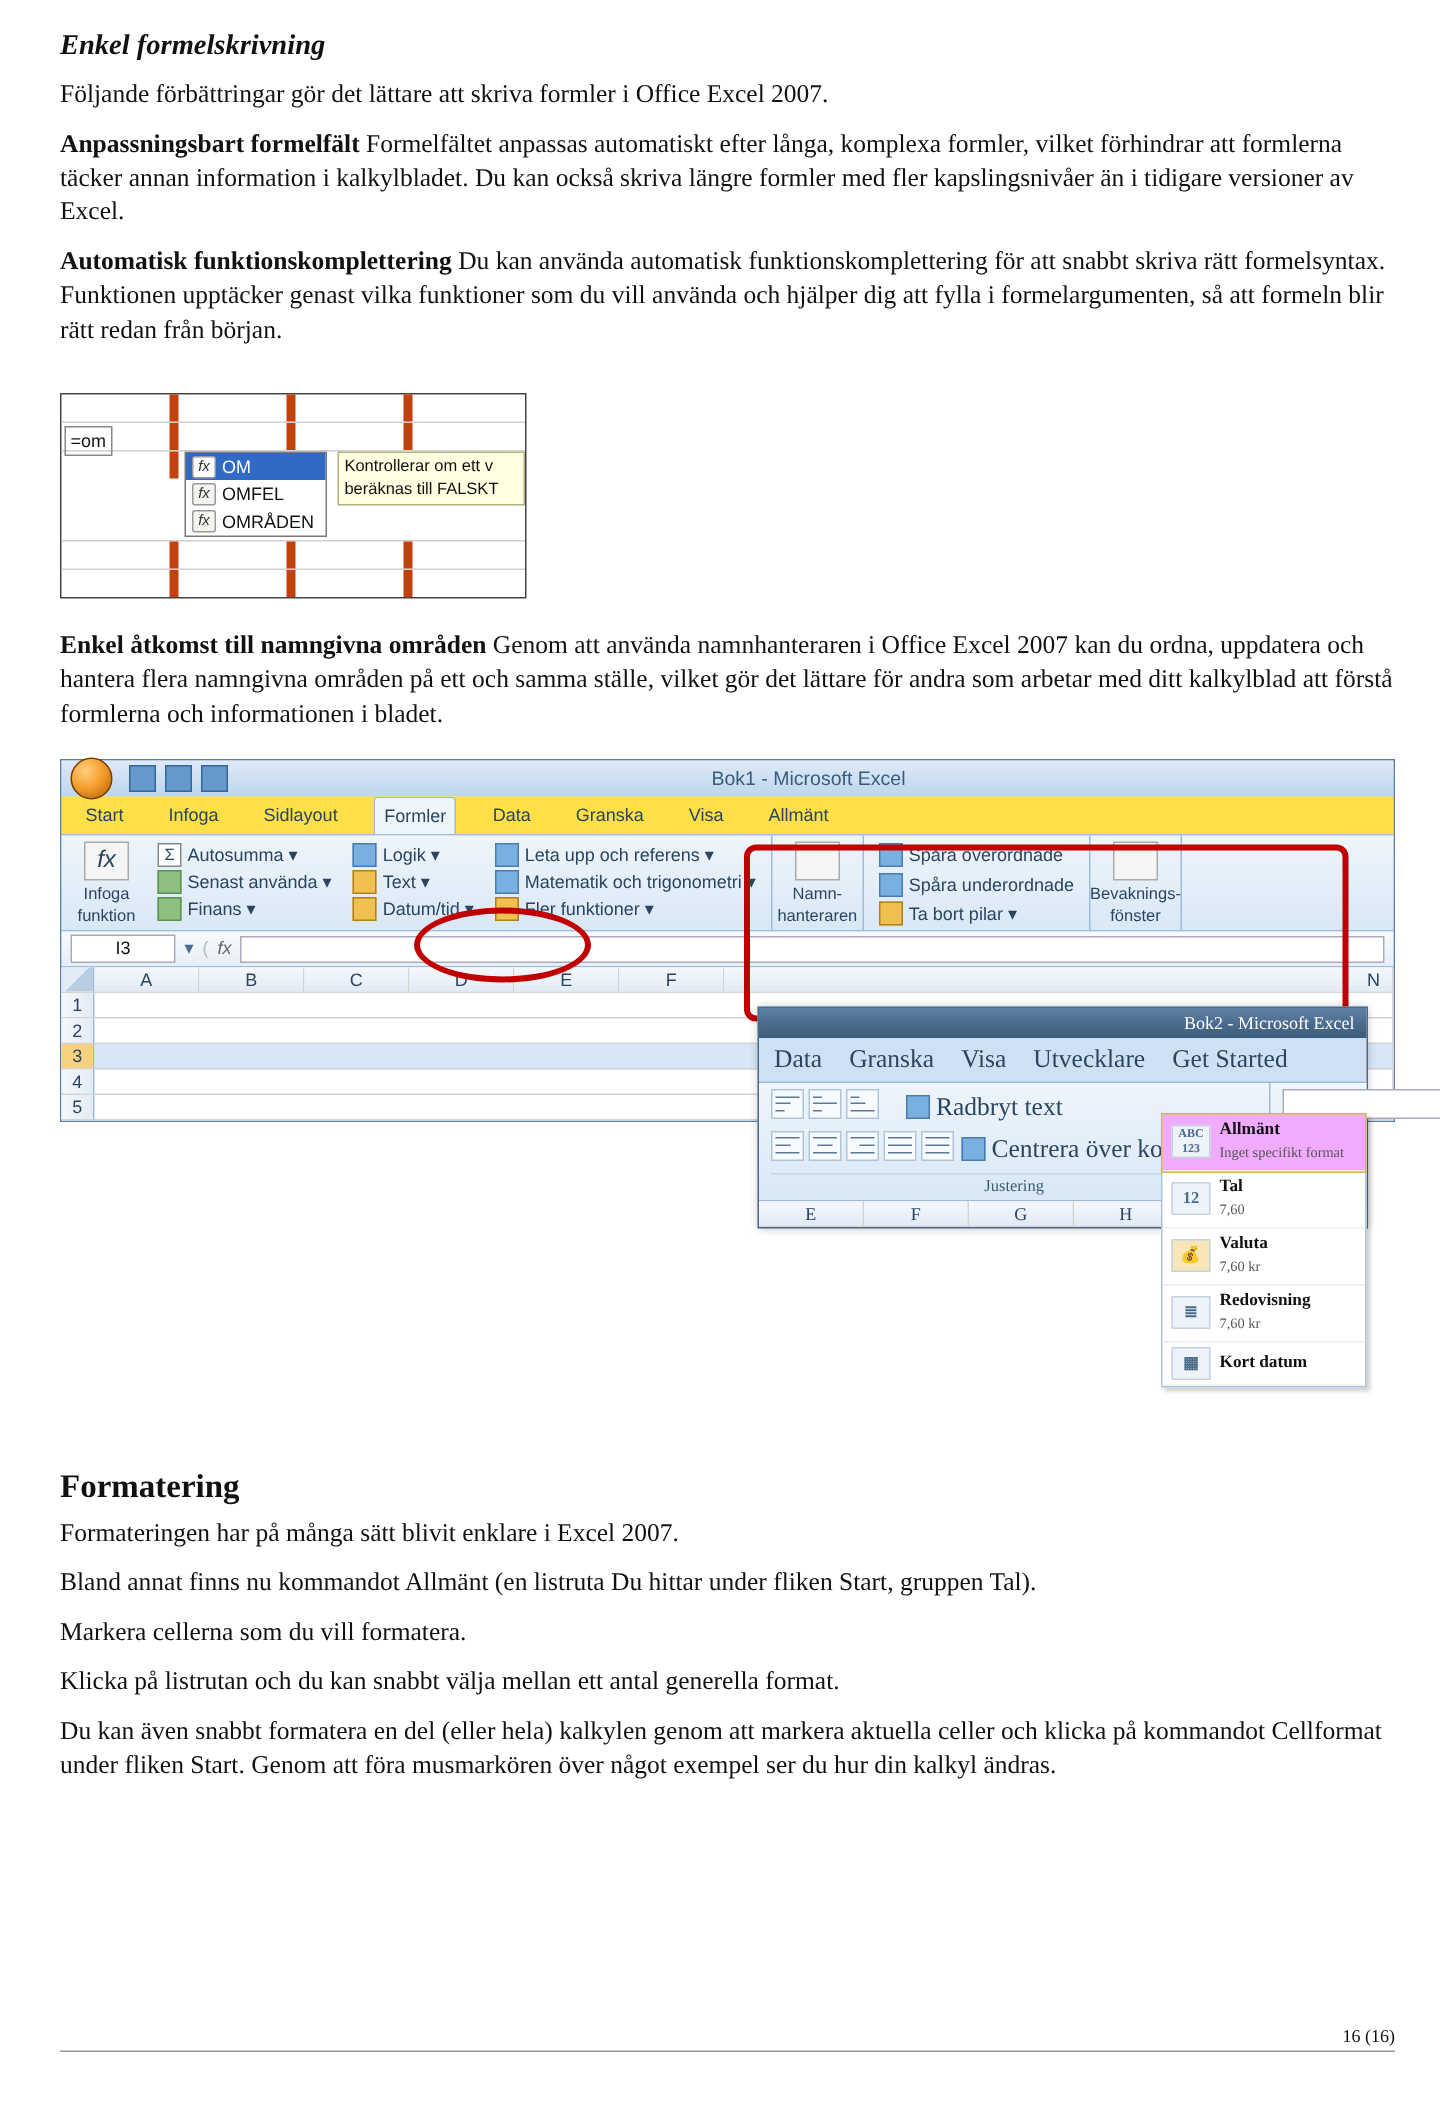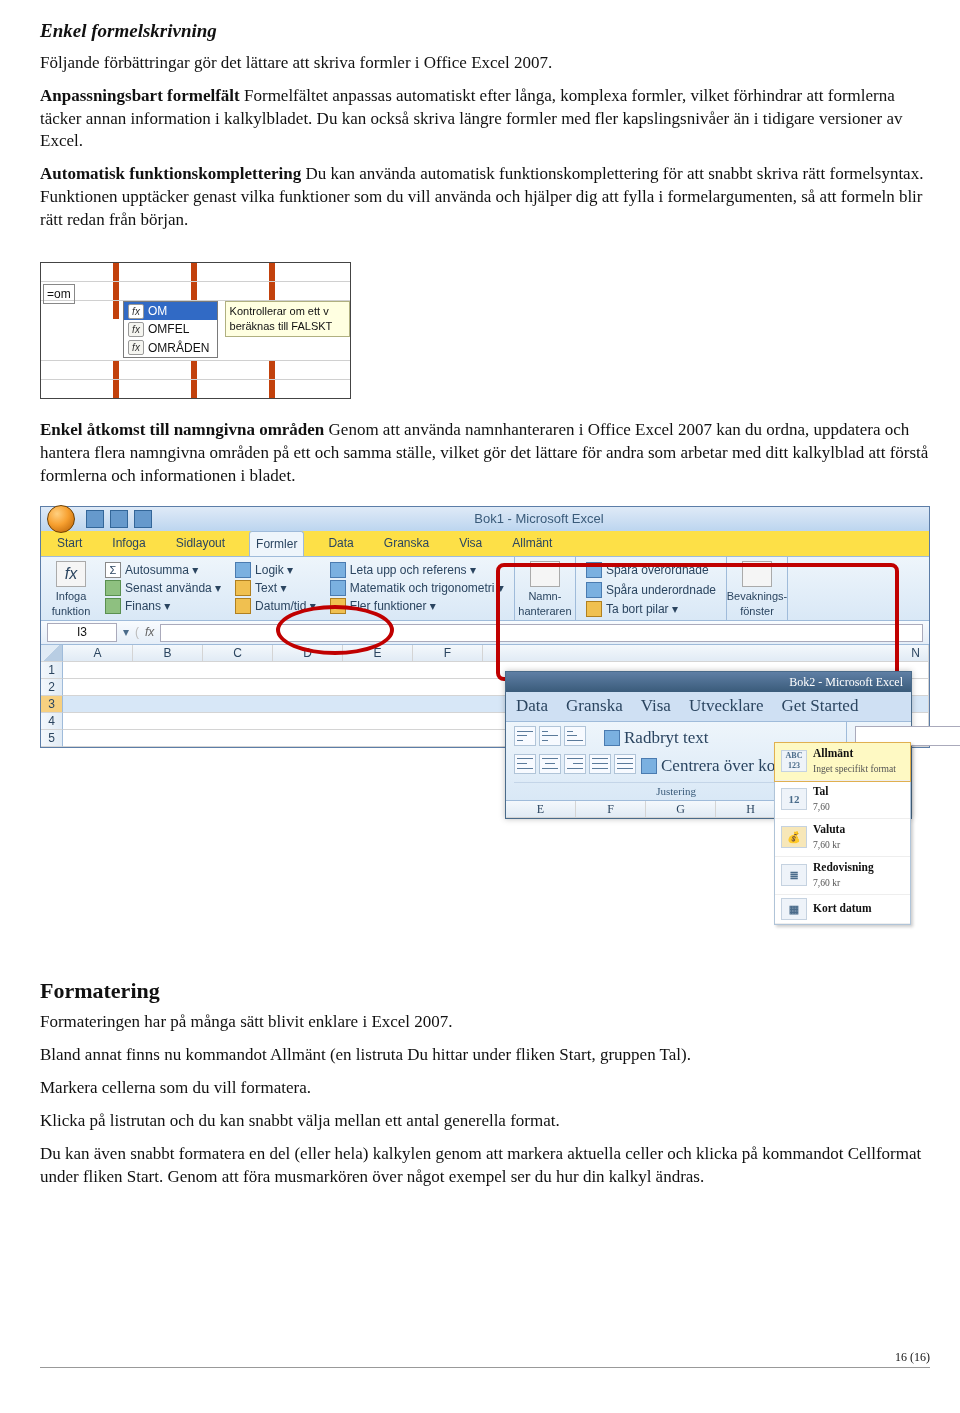--- a/index.html
+++ b/index.html
@@ -225,21 +225,21 @@
   .num-panel {
     position: absolute; right: 0; top: 70px;
     width: 135px; background: #fff; border: 1px solid #b0c4d8;
     box-shadow: 2px 2px 3px rgba(0,0,0,.2);
     font-size: 11.5px;
   }
   .np-row {
     display: flex; align-items: center; gap: 6px;
     padding: 3px 6px; border-bottom: 1px solid #eee;
   }
-  .np-row.sel { background: #fef9c3; outline: 1px solid #e0b050; }
+  .np-row.sel { background: #f0abfc; outline: 1px solid #e0b050; }
   .np-ic {
     width: 24px; height: 20px; background: #eef3f9;
     border: 1px solid #c5d2e0; flex-shrink: 0;
     font-size: 11px; text-align: center; line-height: 20px;
     color: #4a6b8a; font-weight: bold;
   }
   .np-txt b { display: block; font-size: 11.5px; }
   .np-txt small { color: #555; }
   
   .big-wrap { position: relative; }

